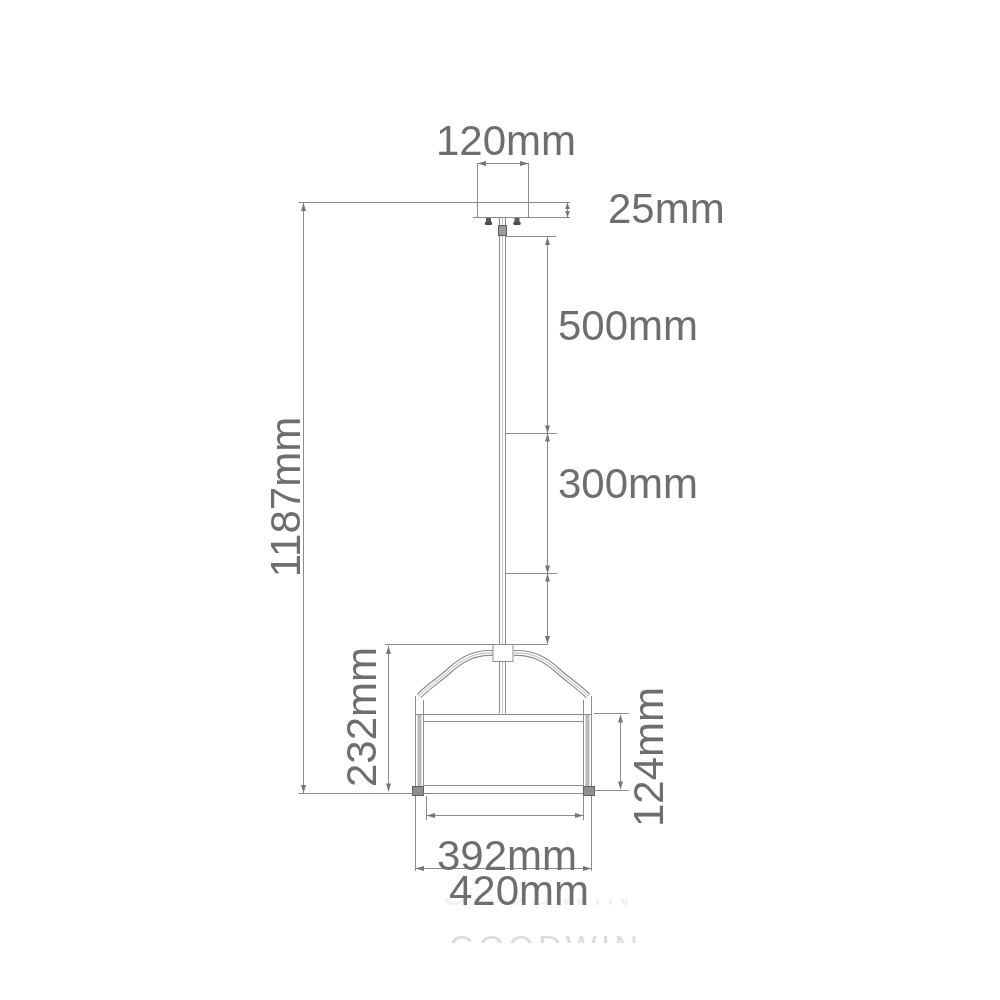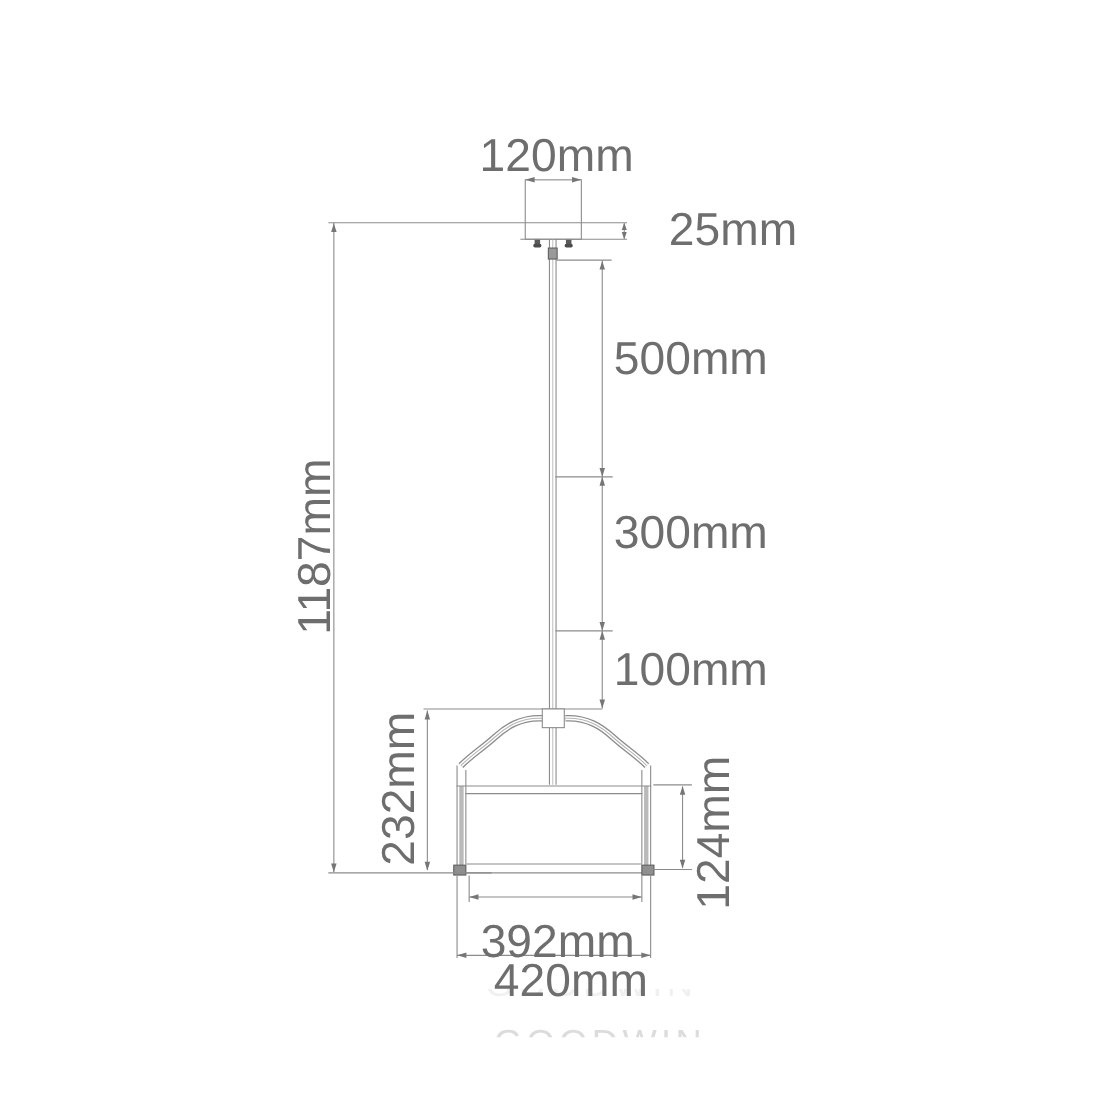--- a/index.html
+++ b/index.html
@@ -144,21 +144,20 @@
   </svg>
 
   <div class="dim-label" style="left:506px;top:141px;">120mm</div>
 
   <div class="dim-label left-anchor" style="left:564px;top:209px;margin-left:44px;">25mm</div>
 
   <div class="dim-label left-anchor" style="left:558px;top:326px;">500mm</div>
 
   <div class="dim-label left-anchor" style="left:558px;top:484px;">300mm</div>
 
-  <div class="dim-label left-anchor" style="left:558px;top:609px;">100mm</div>
 
   <div class="dim-label rot" style="left:286px;top:497px;">1187mm</div>
 
   <div class="dim-label rot" style="left:362px;top:717px;">232mm</div>
 
   <div class="dim-label rot" style="left:649px;top:757px;">124mm</div>
 
   <div class="dim-label" style="left:507px;top:840px;margin-top:16px;">392mm</div>
 
   <div class="dim-label" style="left:507px;top:891px;margin-left:12px;">420mm</div>

